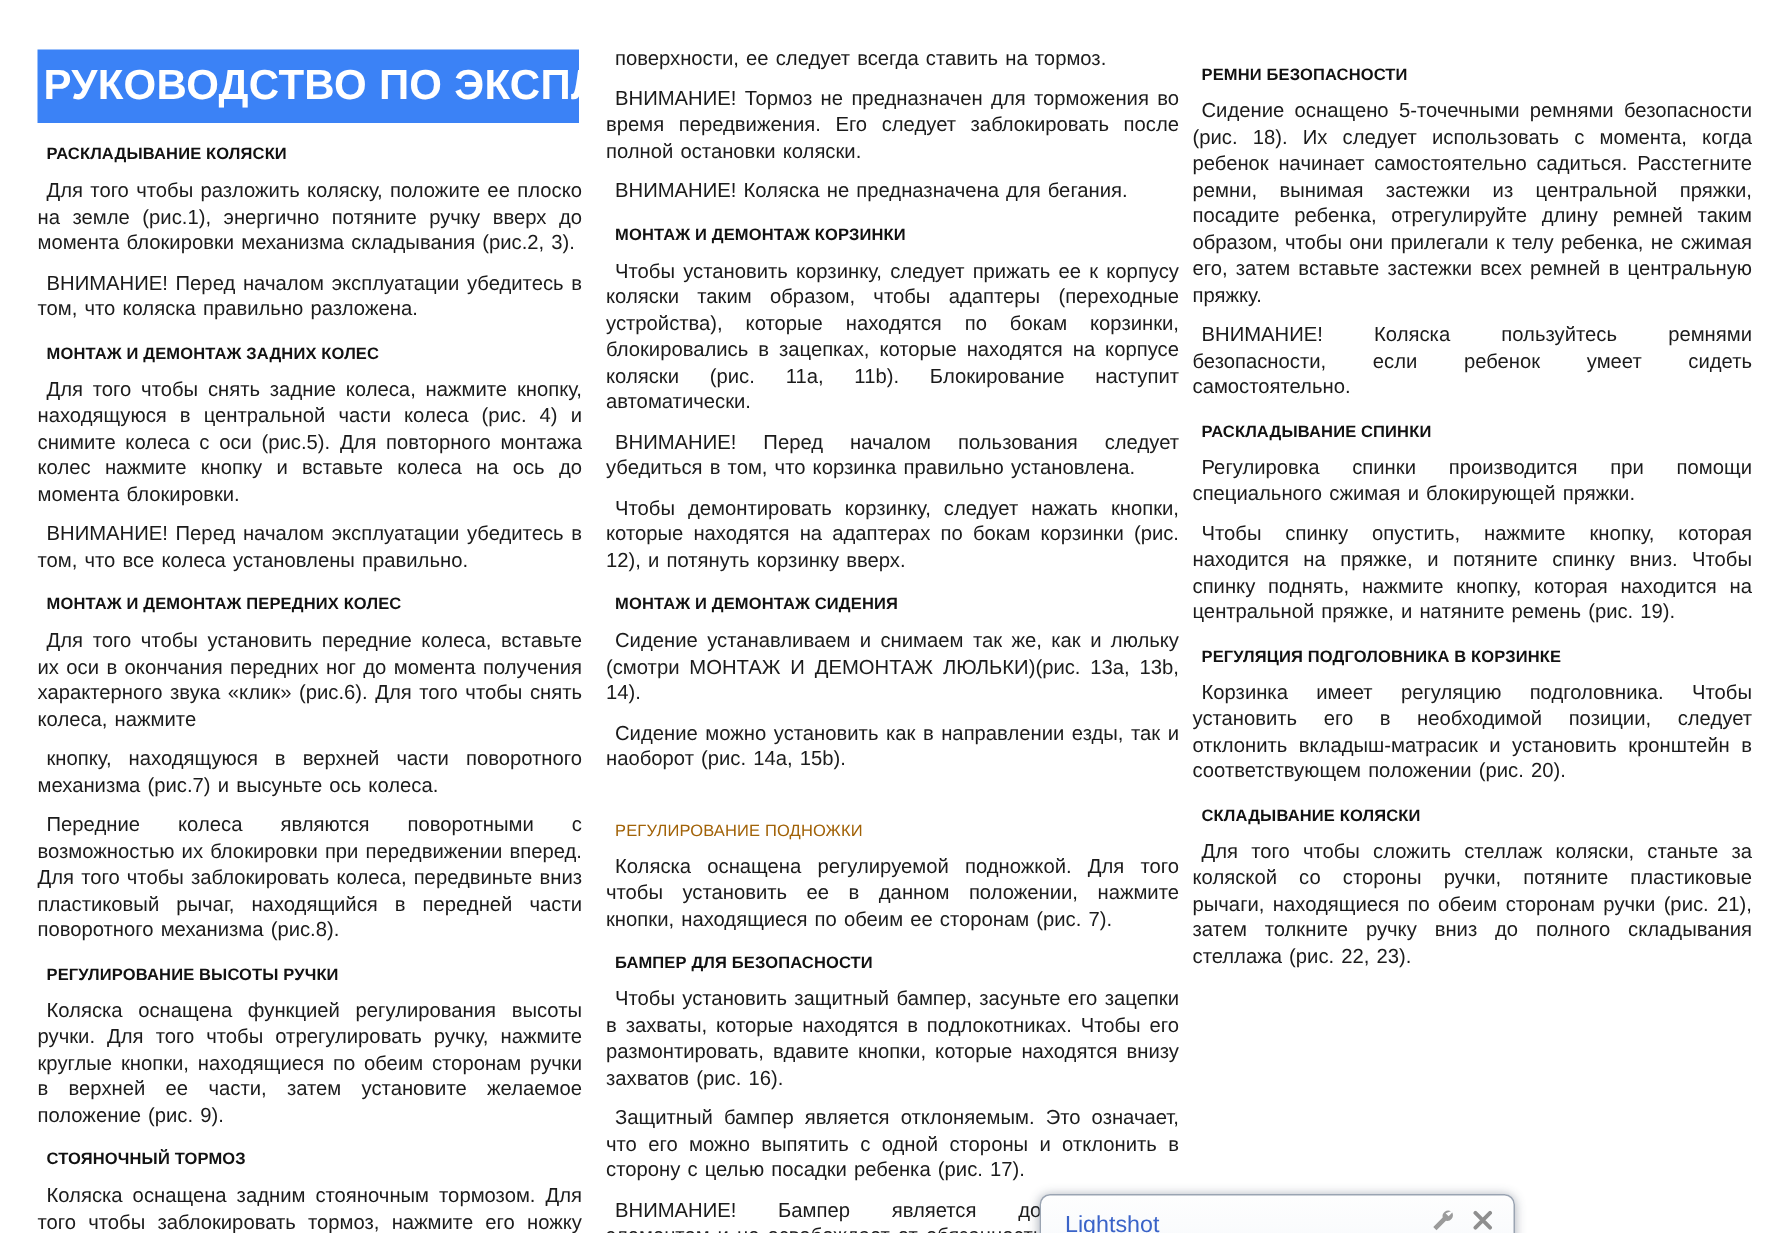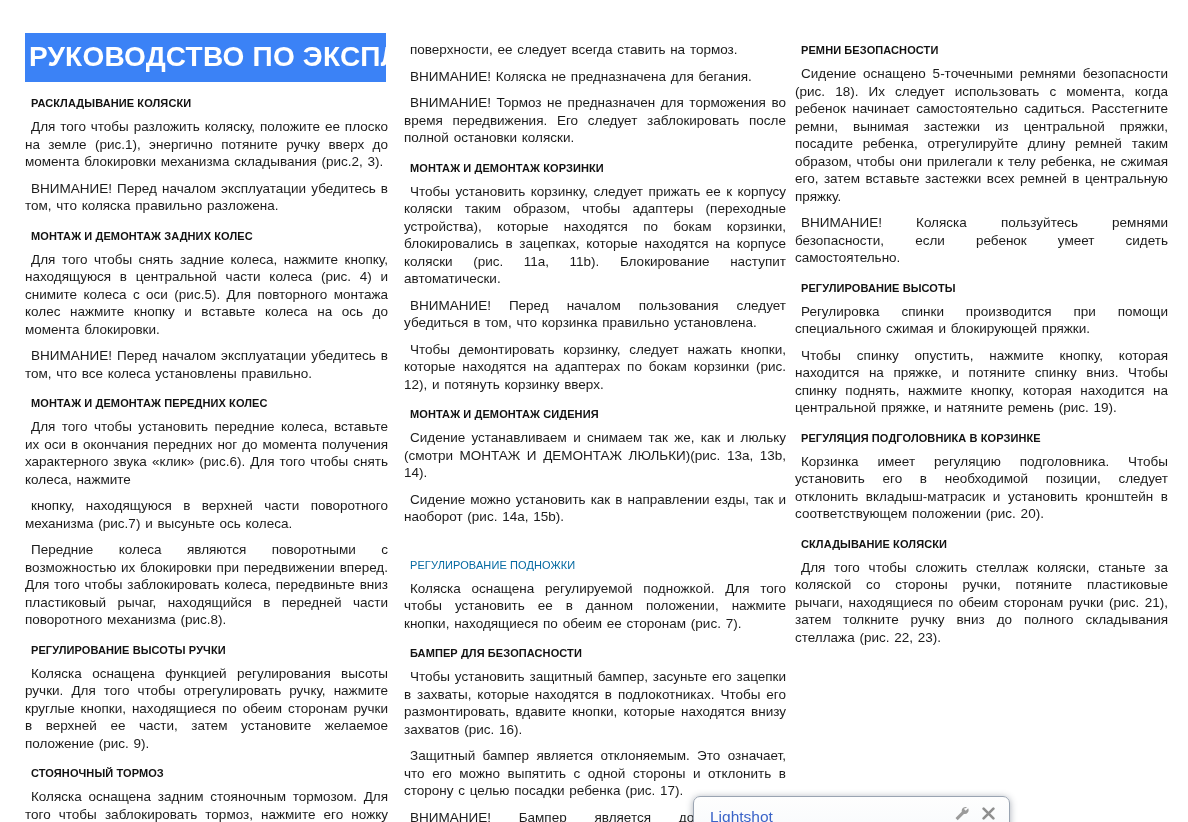--- a/index.html
+++ b/index.html
@@ -41,32 +41,32 @@
   h2.section-heading {
     font-size: 11px;
     font-weight: bold;
     color: #111111;
     margin: 15px 0 9px;
     text-indent: 6px;
     letter-spacing: 0.1px;
   }
   h2.section-heading.plain {
     font-weight: normal;
-    color: #0369a1;
+    color: #a16207;
     margin-top: 33px;
   }
   .col p.paragraph {
     font-size: 13.5px;
     line-height: 17.5px;
     text-align: justify;
     text-indent: 6px;
     margin: 0 0 9px 0;
     word-spacing: 1px;
   }
-  .col .no-heading p:first-child { margin-top: 12px; }
+  .col .no-heading p:first-child { margin-top: 1px; }
 
   
   .lightshot {
     position: absolute;
     left: 693px;
     top: 796px;
     width: 317px;
     height: 60px;
     background: linear-gradient(#fefefe, #f4f7fb);
     border: 1px solid #9aa4b2;
@@ -123,22 +123,22 @@
         <p class="paragraph">Коляска оснащена функцией регулирования высоты ручки. Для того чтобы отрегулировать ручку, нажмите круглые кнопки, находящиеся по обеим сторонам ручки в верхней ее части, затем установите желаемое положение (рис. 9).</p>
       </div>
       <div>
         <h2 class="section-heading">СТОЯНОЧНЫЙ ТОРМОЗ</h2>
         <p class="paragraph">Коляска оснащена задним стояночным тормозом. Для того чтобы заблокировать тормоз, нажмите его ножку (рис. 10). Для того чтобы снять блокаду тормоза, поднимите ножку.</p>
       </div>
     </div>
   <div class="col col-1" id="col-1">
       <div class="no-heading">
         <p class="paragraph">поверхности, ее следует всегда ставить на тормоз.</p>
+        <p class="paragraph">ВНИМАНИЕ! Тормоз не предназначен для торможения во время передвижения. Его следует заблокировать после полной остановки коляски.</p>
         <p class="paragraph">ВНИМАНИЕ! Коляска не предназначена для бегания.</p>
-        <p class="paragraph">ВНИМАНИЕ! Тормоз не предназначен для торможения во время передвижения. Его следует заблокировать после полной остановки коляски.</p>
       </div>
       <div>
         <h2 class="section-heading">МОНТАЖ И ДЕМОНТАЖ КОРЗИНКИ</h2>
         <p class="paragraph">Чтобы установить корзинку, следует прижать ее к корпусу коляски таким образом, чтобы адаптеры (переходные устройства), которые находятся по бокам корзинки, блокировались в зацепках, которые находятся на корпусе коляски (рис. 11a, 11b). Блокирование наступит автоматически.</p>
         <p class="paragraph">ВНИМАНИЕ! Перед началом пользования следует убедиться в том, что корзинка правильно установлена.</p>
         <p class="paragraph">Чтобы демонтировать корзинку, следует нажать кнопки, которые находятся на адаптерах по бокам корзинки (рис. 12), и потянуть корзинку вверх.</p>
       </div>
       <div>
         <h2 class="section-heading">МОНТАЖ И ДЕМОНТАЖ СИДЕНИЯ</h2>
         <p class="paragraph">Сидение устанавливаем и снимаем так же, как и люльку (смотри МОНТАЖ И ДЕМОНТАЖ ЛЮЛЬКИ)(рис. 13a, 13b, 14).</p>
@@ -155,21 +155,21 @@
         <p class="paragraph">ВНИМАНИЕ! Бампер является дополнительным элементом и не освобождает от обязанности применять 5-точечные пояса безопасности.</p>
       </div>
     </div>
   <div class="col col-2" id="col-2">
       <div>
         <h2 class="section-heading">РЕМНИ БЕЗОПАСНОСТИ</h2>
         <p class="paragraph">Сидение оснащено 5-точечными ремнями безопасности (рис. 18). Их следует использовать с момента, когда ребенок начинает самостоятельно садиться. Расстегните ремни, вынимая застежки из центральной пряжки, посадите ребенка, отрегулируйте длину ремней таким образом, чтобы они прилегали к телу ребенка, не сжимая его, затем вставьте застежки всех ремней в центральную пряжку.</p>
         <p class="paragraph">ВНИМАНИЕ! Коляска пользуйтесь ремнями безопасности, если ребенок умеет сидеть самостоятельно.</p>
       </div>
       <div>
-        <h2 class="section-heading">РЕГУЛИРОВАНИЕ ВЫСОТЫ</h2>
+        <h2 class="section-heading">РАСКЛАДЫВАНИЕ СПИНКИ</h2>
         <p class="paragraph">Регулировка спинки производится при помощи специального сжимая и блокирующей пряжки.</p>
         <p class="paragraph">Чтобы спинку опустить, нажмите кнопку, которая находится на пряжке, и потяните спинку вниз. Чтобы спинку поднять, нажмите кнопку, которая находится на центральной пряжке, и натяните ремень (рис. 19).</p>
       </div>
       <div>
         <h2 class="section-heading">РЕГУЛЯЦИЯ ПОДГОЛОВНИКА В КОРЗИНКЕ</h2>
         <p class="paragraph">Корзинка имеет регуляцию подголовника. Чтобы установить его в необходимой позиции, следует отклонить вкладыш-матрасик и установить кронштейн в соответствующем положении (рис. 20).</p>
       </div>
       <div>
         <h2 class="section-heading">СКЛАДЫВАНИЕ КОЛЯСКИ</h2>
         <p class="paragraph">Для того чтобы сложить стеллаж коляски, станьте за коляской со стороны ручки, потяните пластиковые рычаги, находящиеся по обеим сторонам ручки (рис. 21), затем толкните ручку вниз до полного складывания стеллажа (рис. 22, 23).</p>

